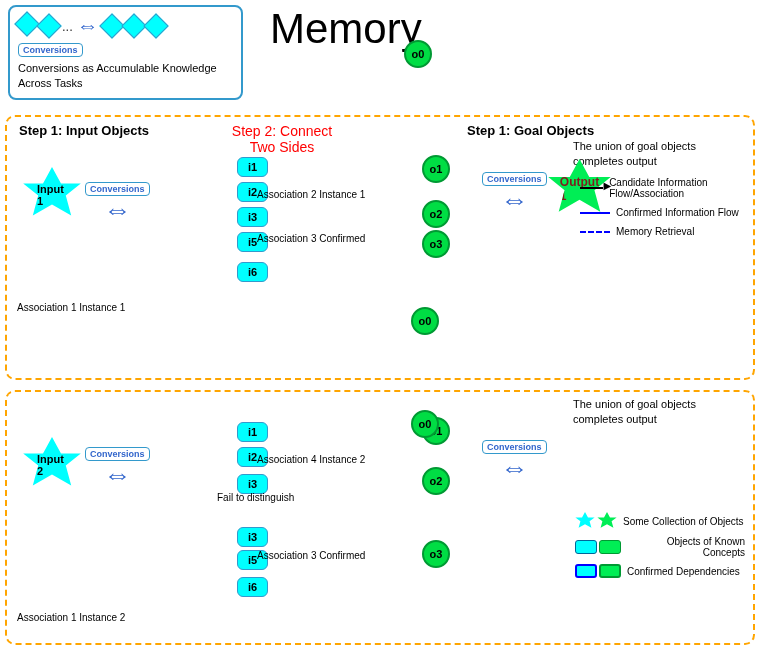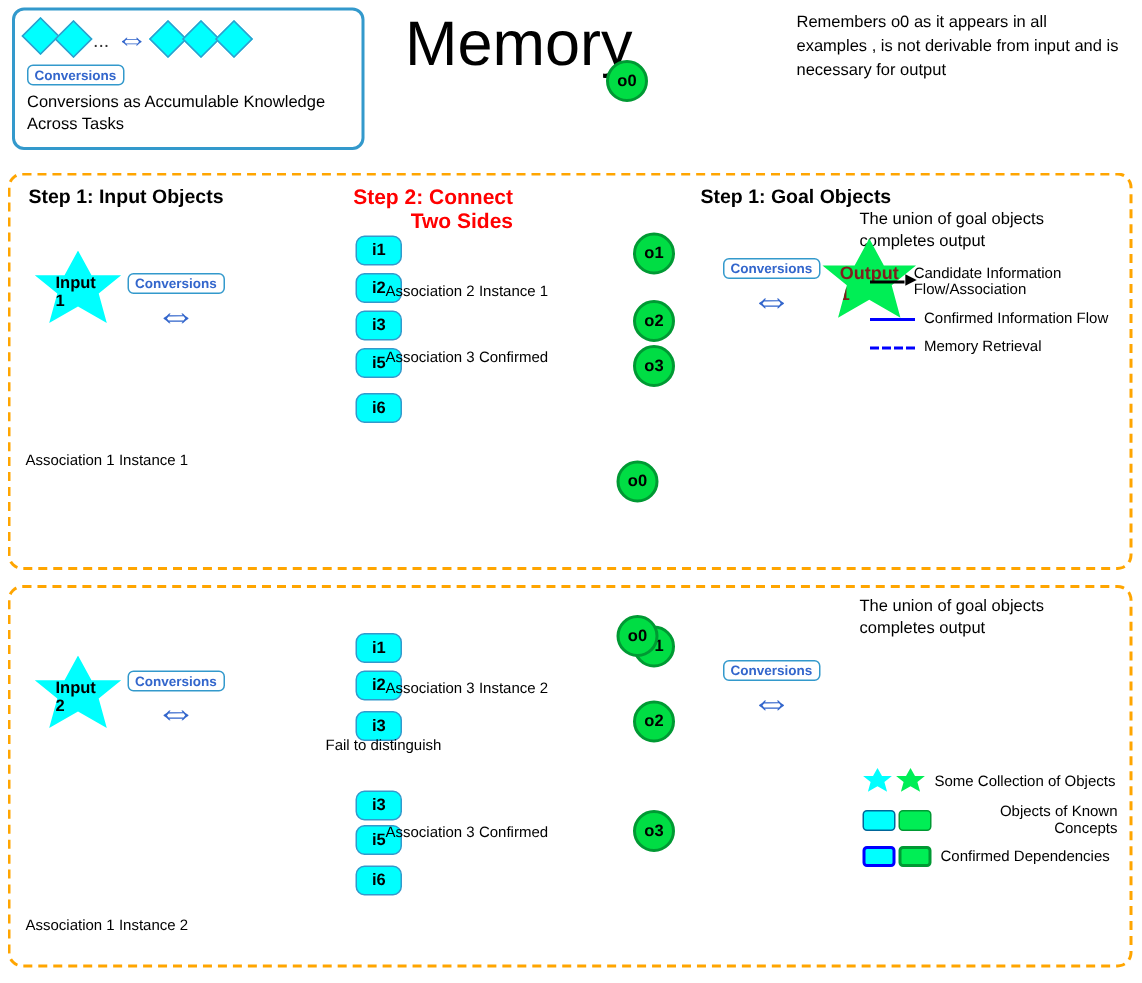--- a/index.html
+++ b/index.html
@@ -157,26 +157,25 @@
       <div style="width:18px;height:18px;background:cyan;border:1.5px solid #3399cc;transform:rotate(45deg);display:inline-block;"></div>
       <span style="border:1.5px solid #3399cc;border-radius:4px;padding:1px 4px;font-size:9px;color:#3366cc;font-weight:bold;background:white;">Conversions</span>
     </div>
     <div style="font-size:11px;color:black;line-height:1.35;">Conversions as Accumulable Knowledge Across Tasks</div>
   </div>
 
   <div style="position:absolute;top:5px;left:270px;font-size:42px;font-weight:normal;color:black;">Memory</div>
 
   <div style="position:absolute;top:40px;left:404px;width:28px;height:28px;border-radius:50%;background:#00dd44;border:2px solid #009933;display:flex;align-items:center;justify-content:center;font-size:11px;font-weight:bold;color:black;">o0</div>
 
-  <div style="position:absolute;top:8px;right:15px;width:215px;font-size:11px;line-height:1.45;color:black;">Remembers o0 as it appears in all examples , is not derivable from input and is necessary for output</div>
 
   <div class="section-panel-1">
 
     <div style="position:absolute;top:6px;left:12px;font-size:13px;font-weight:bold;color:black;">Step 1: Input Objects</div>
-    <div style="position:absolute;top:6px;left:215px;font-size:14px;font-weight:bold;color:red;text-align:right;width:120px;">Step 2: Connect<br>Two Sides</div>
+    <div style="position:absolute;top:6px;left:215px;font-size:14px;font-weight:normal;color:red;text-align:center;width:120px;">Step 2: Connect<br>Two Sides</div>
     <div style="position:absolute;top:6px;left:460px;font-size:13px;font-weight:bold;color:black;">Step 1: Goal Objects</div>
 
     <div style="position:absolute;top:22px;right:10px;width:170px;font-size:11px;text-align:left;color:black;line-height:1.4;">The union of goal objects
 completes output</div>
 
     <div style="position:absolute;top:50px;left:15px;">
       <div style="width:60px;height:55px;background:cyan;clip-path:polygon(50% 0%,65% 30%,98% 30%,73% 52%,82% 88%,50% 68%,18% 88%,27% 52%,2% 30%,35% 30%);display:flex;align-items:center;justify-content:center;font-size:12px;font-weight:bold;color:black;position:relative;">
         <span style="position:absolute;top:50%;left:50%;transform:translate(-50%,-50%);font-size:11px;font-weight:bold;">Input 1</span>
       </div>
     </div>
@@ -275,21 +274,21 @@
     <div style="position:absolute;top:135px;left:230px;">
       <div style="background:cyan;border:1.5px solid #3399cc;border-radius:6px;padding:3px 10px;font-size:11px;font-weight:bold;color:black;">i3</div>
     </div>
     <div style="position:absolute;top:158px;left:230px;">
       <div style="background:cyan;border:1.5px solid #3399cc;border-radius:6px;padding:3px 10px;font-size:11px;font-weight:bold;color:black;">i5</div>
     </div>
     <div style="position:absolute;top:185px;left:230px;">
       <div style="background:cyan;border:1.5px solid #3399cc;border-radius:6px;padding:3px 10px;font-size:11px;font-weight:bold;color:black;">i6</div>
     </div>
 
-    <div style="position:absolute;top:62px;left:250px;font-size:10px;color:black;">Association 3 Instance 2</div>
+    <div style="position:absolute;top:62px;left:250px;font-size:10px;color:black;">Association 4 Instance 2</div>
     <div style="position:absolute;top:100px;left:210px;font-size:10px;color:black;">Fail to distinguish</div>
     <div style="position:absolute;top:158px;left:250px;font-size:10px;color:black;">Association 3 Confirmed</div>
     <div style="position:absolute;top:220px;left:10px;font-size:10px;color:black;">Association 1 Instance 2</div>
 
     <div style="position:absolute;top:25px;left:415px;">
       <div style="width:28px;height:28px;border-radius:50%;background:#00dd44;border:2px solid #009933;display:flex;align-items:center;justify-content:center;font-size:11px;font-weight:bold;color:black;">o1</div>
     </div>
     <div style="position:absolute;top:75px;left:415px;">
       <div style="width:28px;height:28px;border-radius:50%;background:#00dd44;border:2px solid #009933;display:flex;align-items:center;justify-content:center;font-size:11px;font-weight:bold;color:black;">o2</div>
     </div>

